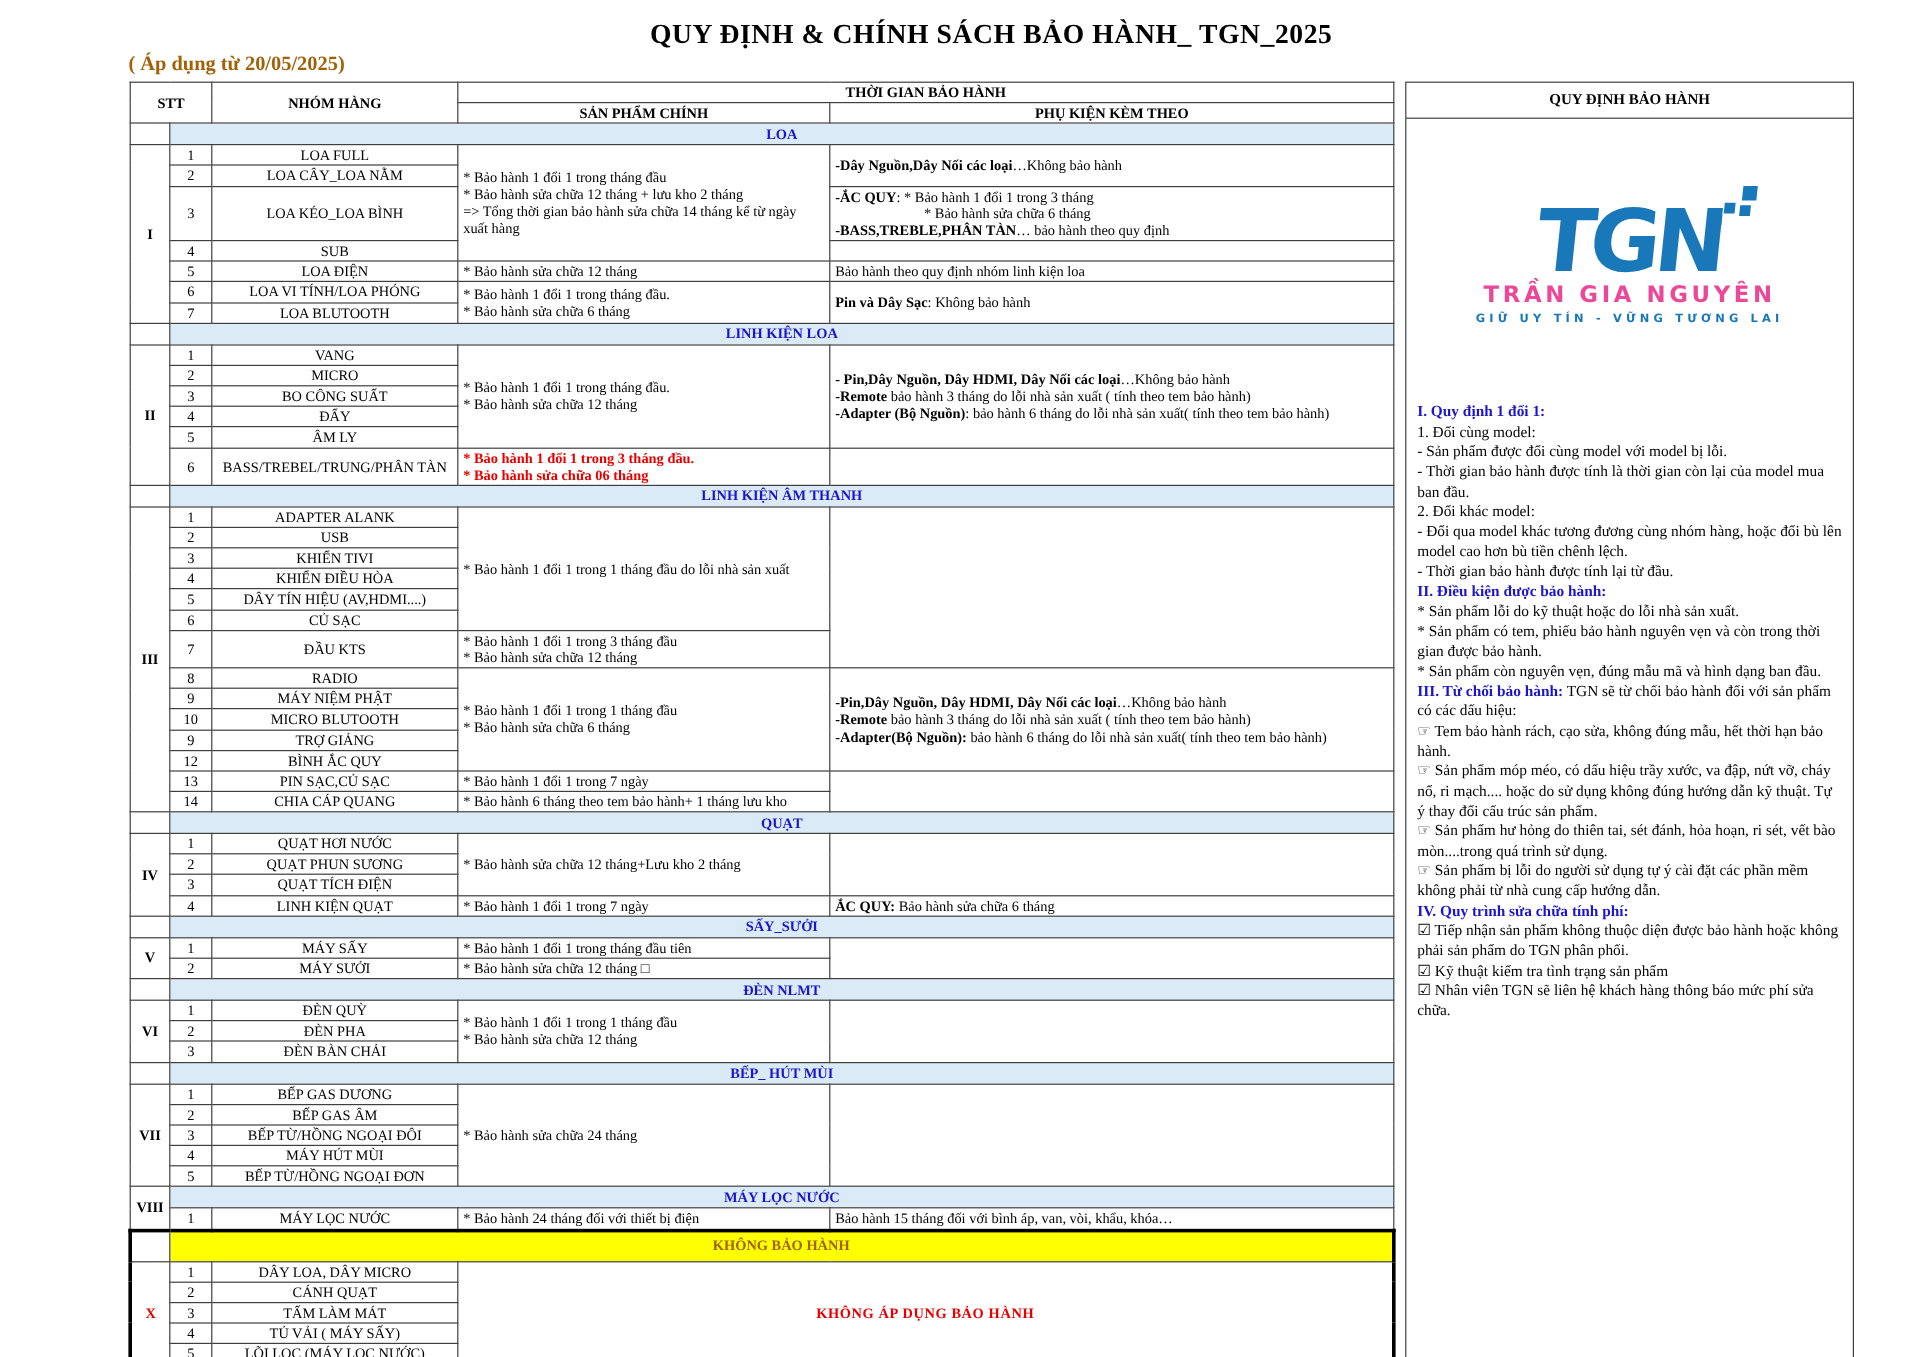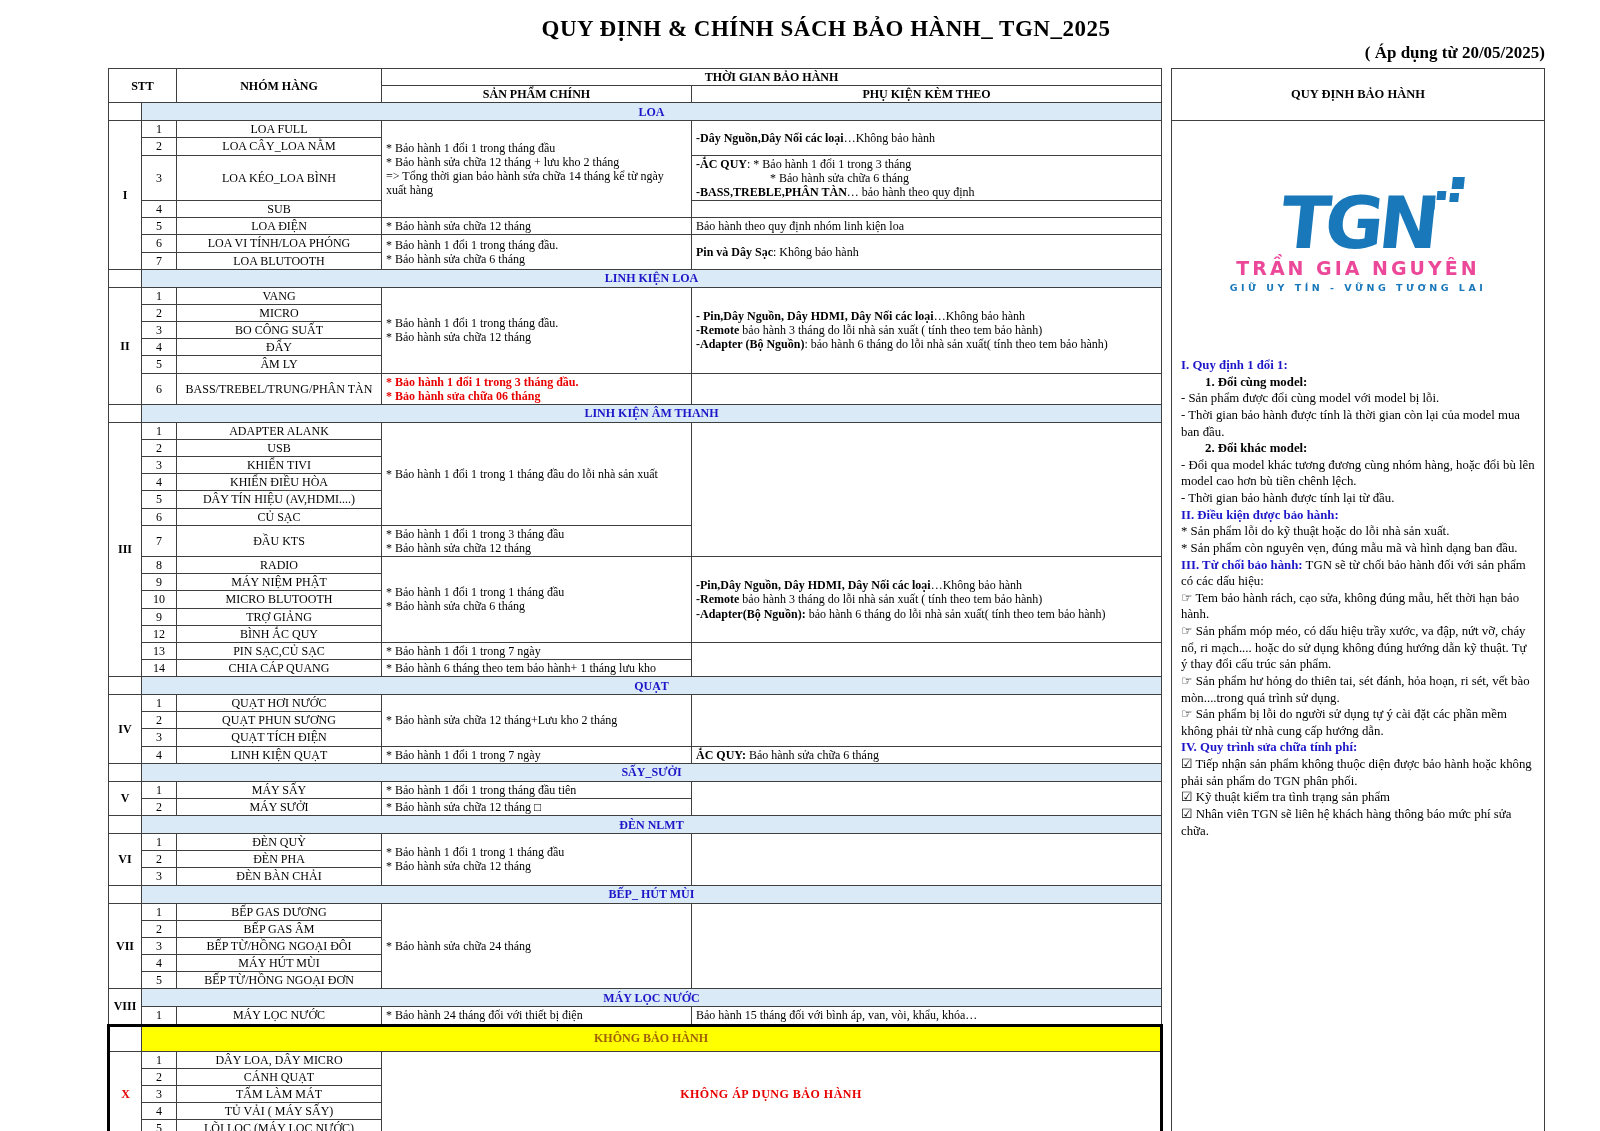--- a/index.html
+++ b/index.html
@@ -1,19 +1,19 @@
 <!DOCTYPE html>
 <html><head>
 <meta charset="utf-8">
 <style>
   html,body{margin:0;padding:0;background:#fff;}
   body{width:1600px;height:1131px;font-family:"Liberation Serif",serif;color:#000;overflow:hidden;}
   .page{padding:16px 0 0 107px;position:relative;}
   .title{width:1438px;text-align:center;font-size:23px;font-weight:bold;letter-spacing:.5px;}
-  .subtitle{width:1438px;text-align:right;font-size:17px;font-weight:bold;color:#000000;margin-top:1px;}
+  .subtitle{width:1438px;text-align:left;font-size:17px;font-weight:bold;color:#a16207;margin-top:1px;}
   .content{display:flex;align-items:stretch;width:1438px;margin-top:5px;}
 
   table.wtab{border-collapse:collapse;table-layout:fixed;width:1053px;}
   .wtab td,.wtab th{border:1px solid #3f3f3f;padding:1px 4px;font-size:12px;line-height:1.18;vertical-align:middle;overflow:hidden;}
   .wtab th{font-weight:bold;text-align:center;padding:1px 2px;}
   .num,.roman,.blank{text-align:center;padding:1px 0;}
   .roman{font-weight:bold;}
   .roman.red{color:#e80000;}
   .iname{text-align:center;}
   .banner{background:#daeaf6;color:#1c16c8;font-weight:bold;text-align:center;height:15px;padding:0 4px;}
@@ -22,29 +22,29 @@
   .mainc div,.accc div{padding:0;}
   .mainc .red{color:#e80000;font-weight:bold;}
   .ind{padding-left:74px !important;}
   .full-cell{color:#e80000;font-weight:bold;font-size:16px;text-align:center;letter-spacing:.5px;}
   .tk-t{border-top:3px solid #000 !important;}
   .tk-l{border-left:3px solid #000 !important;}
   .tk-r{border-right:3px solid #000 !important;}
   .tk-b{border-bottom:3px solid #000 !important;}
 
   .right-panel{width:377px;margin-left:8px;display:flex;flex-direction:column;}
-  .rp-header{border:1px solid #3f3f3f;font-weight:bold;text-align:center;font-size:12.5px;padding:18px 0;}
+  .rp-header{border:1px solid #3f3f3f;font-weight:bold;text-align:center;font-size:12.5px;padding:7px 0;}
   .rp-body{border:1px solid #3f3f3f;border-top:none;flex:1;padding:4px 9px 8px 9px;}
   .logo-wrap{height:232px;display:flex;flex-direction:column;align-items:center;justify-content:center;user-select:none;}
   .logo-word{font-family:"DejaVu Sans",sans-serif;font-weight:bold;font-size:72px;line-height:.95;color:#1878ba;letter-spacing:-5px;transform:skewX(-6deg);position:relative;}
   .logo-pixels{position:absolute;right:-30px;top:-12px;}
   .logo-name{font-family:"DejaVu Sans",sans-serif;font-weight:bold;font-size:19px;color:#ec4899;letter-spacing:3px;margin-top:0;white-space:nowrap;}
   .logo-tagline{font-family:"DejaVu Sans",sans-serif;font-weight:bold;font-size:9.5px;color:#1878ba;letter-spacing:3.5px;margin-top:3px;white-space:nowrap;}
   .rp-line{font-size:12.8px;line-height:1.3;}
-  .rp-line.sb{font-weight:bold;margin-left:24px;}
+  .rp-line.sb{font-weight:normal;}
   .hblue{color:#1c16c8;font-weight:bold;}
 </style>
 </head>
 <body>
 
 <div class="page">
   <div class="title">QUY ĐỊNH &amp; CHÍNH SÁCH BẢO HÀNH_ TGN_2025</div>
   <div class="subtitle">( Áp dụng từ 20/05/2025)</div>
 
   <div class="content">
@@ -419,20 +419,21 @@
         <div class="rp-text">
             <div class="rp-line"><span class="hblue">I. Quy định 1 đổi 1:</span></div>
             <div class="rp-line sb">1. Đổi cùng model:</div>
             <div class="rp-line">- Sản phẩm được đổi cùng model với model bị lỗi.</div>
             <div class="rp-line">- Thời gian bảo hành được tính là thời gian còn lại của model mua ban đầu.</div>
             <div class="rp-line sb">2. Đổi khác model:</div>
             <div class="rp-line">- Đổi qua model khác tương đương cùng nhóm hàng, hoặc đổi bù lên model cao hơn bù tiền chênh lệch.</div>
             <div class="rp-line">- Thời gian bảo hành được tính lại từ đầu.</div>
             <div class="rp-line"><span class="hblue">II. Điều kiện được bảo hành:</span></div>
             <div class="rp-line">* Sản phẩm lỗi do kỹ thuật hoặc do lỗi nhà sản xuất.</div>
+            <div class="rp-line">* Sản phẩm có tem, phiếu bảo hành nguyên vẹn và còn trong thời gian được bảo hành.</div>
             <div class="rp-line">* Sản phẩm còn nguyên vẹn, đúng mẫu mã và hình dạng ban đầu.</div>
             <div class="rp-line"><span class="hblue">III. Từ chối bảo hành:</span> TGN sẽ từ chối bảo hành đối với sản phẩm có các dấu hiệu:</div>
             <div class="rp-line">☞ Tem bảo hành rách, cạo sửa, không đúng mẫu, hết thời hạn bảo hành.</div>
             <div class="rp-line">☞ Sản phẩm móp méo, có dấu hiệu trầy xước, va đập, nứt vỡ, cháy nổ, ri mạch.... hoặc do sử dụng không đúng hướng dẫn kỹ thuật. Tự ý thay đổi cấu trúc sản phẩm.</div>
             <div class="rp-line">☞ Sản phẩm hư hỏng do thiên tai, sét đánh, hỏa hoạn, ri sét, vết bào mòn....trong quá trình sử dụng.</div>
             <div class="rp-line">☞ Sản phẩm bị lỗi do người sử dụng tự ý cài đặt các phần mềm không phải từ nhà cung cấp hướng dẫn.</div>
             <div class="rp-line"><span class="hblue">IV. Quy trình sửa chữa tính phí:</span></div>
             <div class="rp-line">☑ Tiếp nhận sản phẩm không thuộc diện được bảo hành hoặc không phải sản phẩm do TGN phân phối.</div>
             <div class="rp-line">☑ Kỹ thuật kiểm tra tình trạng sản phẩm</div>
             <div class="rp-line">☑ Nhân viên TGN sẽ liên hệ khách hàng thông báo mức phí sửa chữa.</div>

